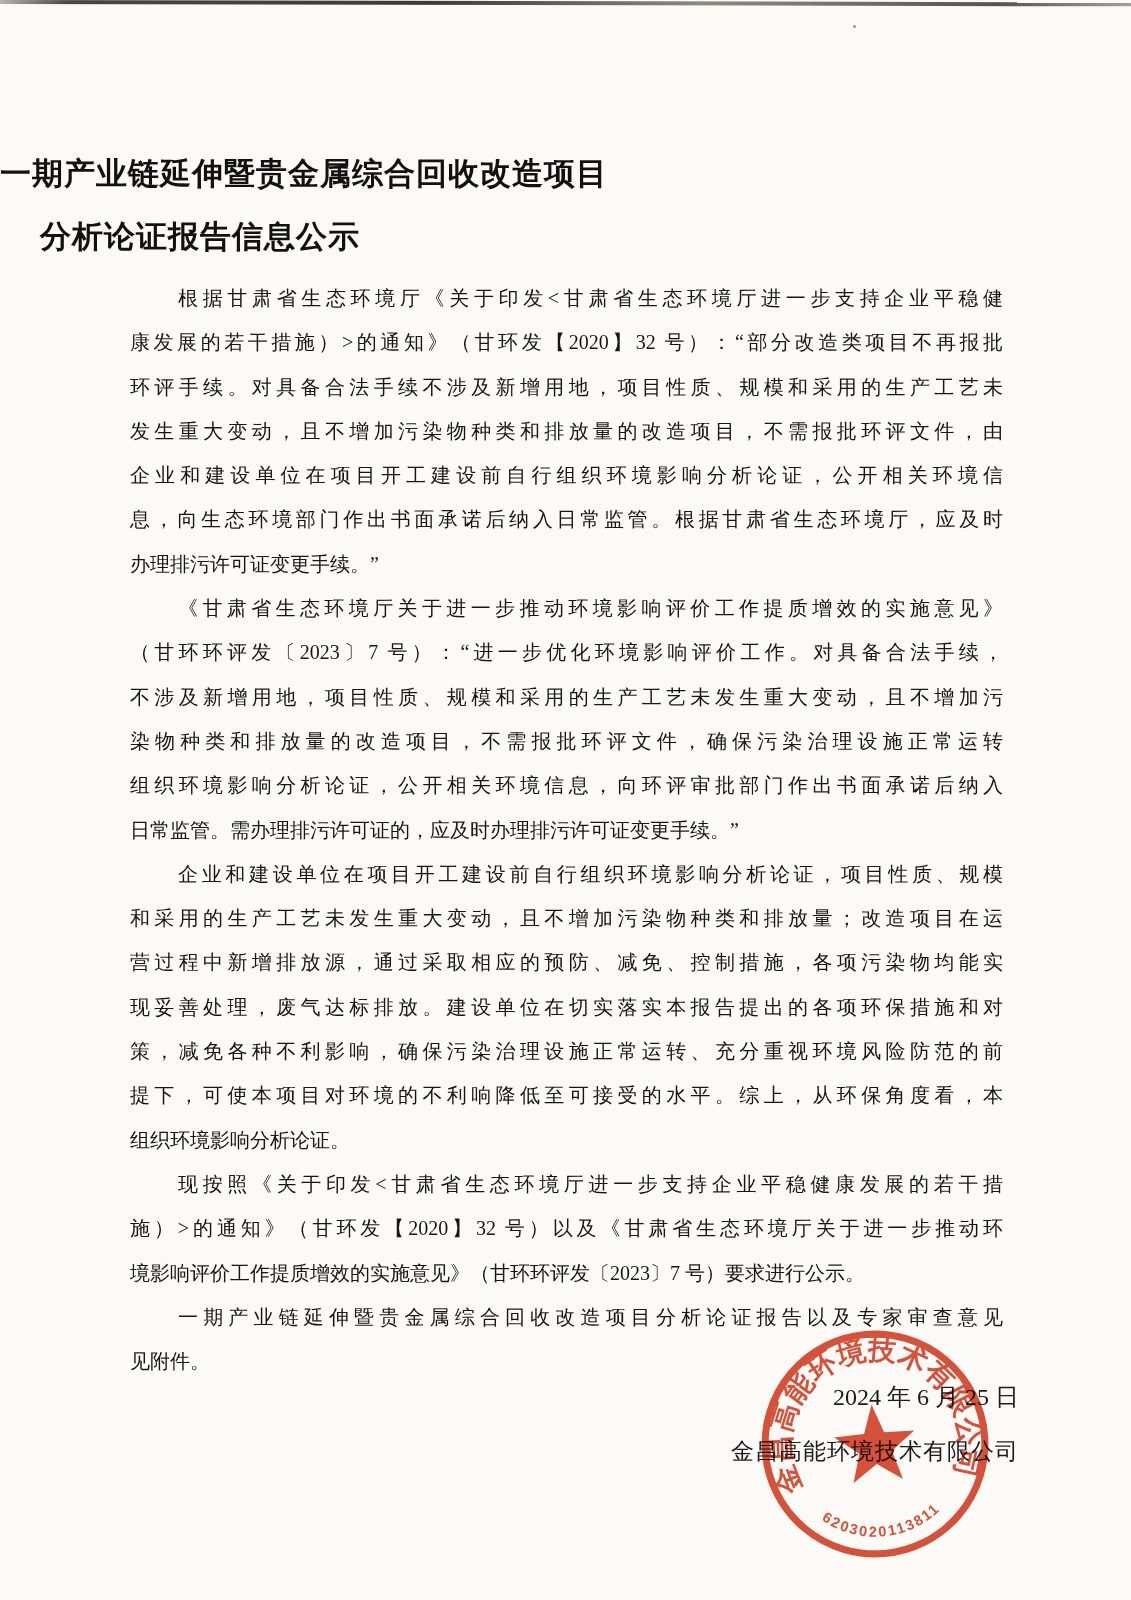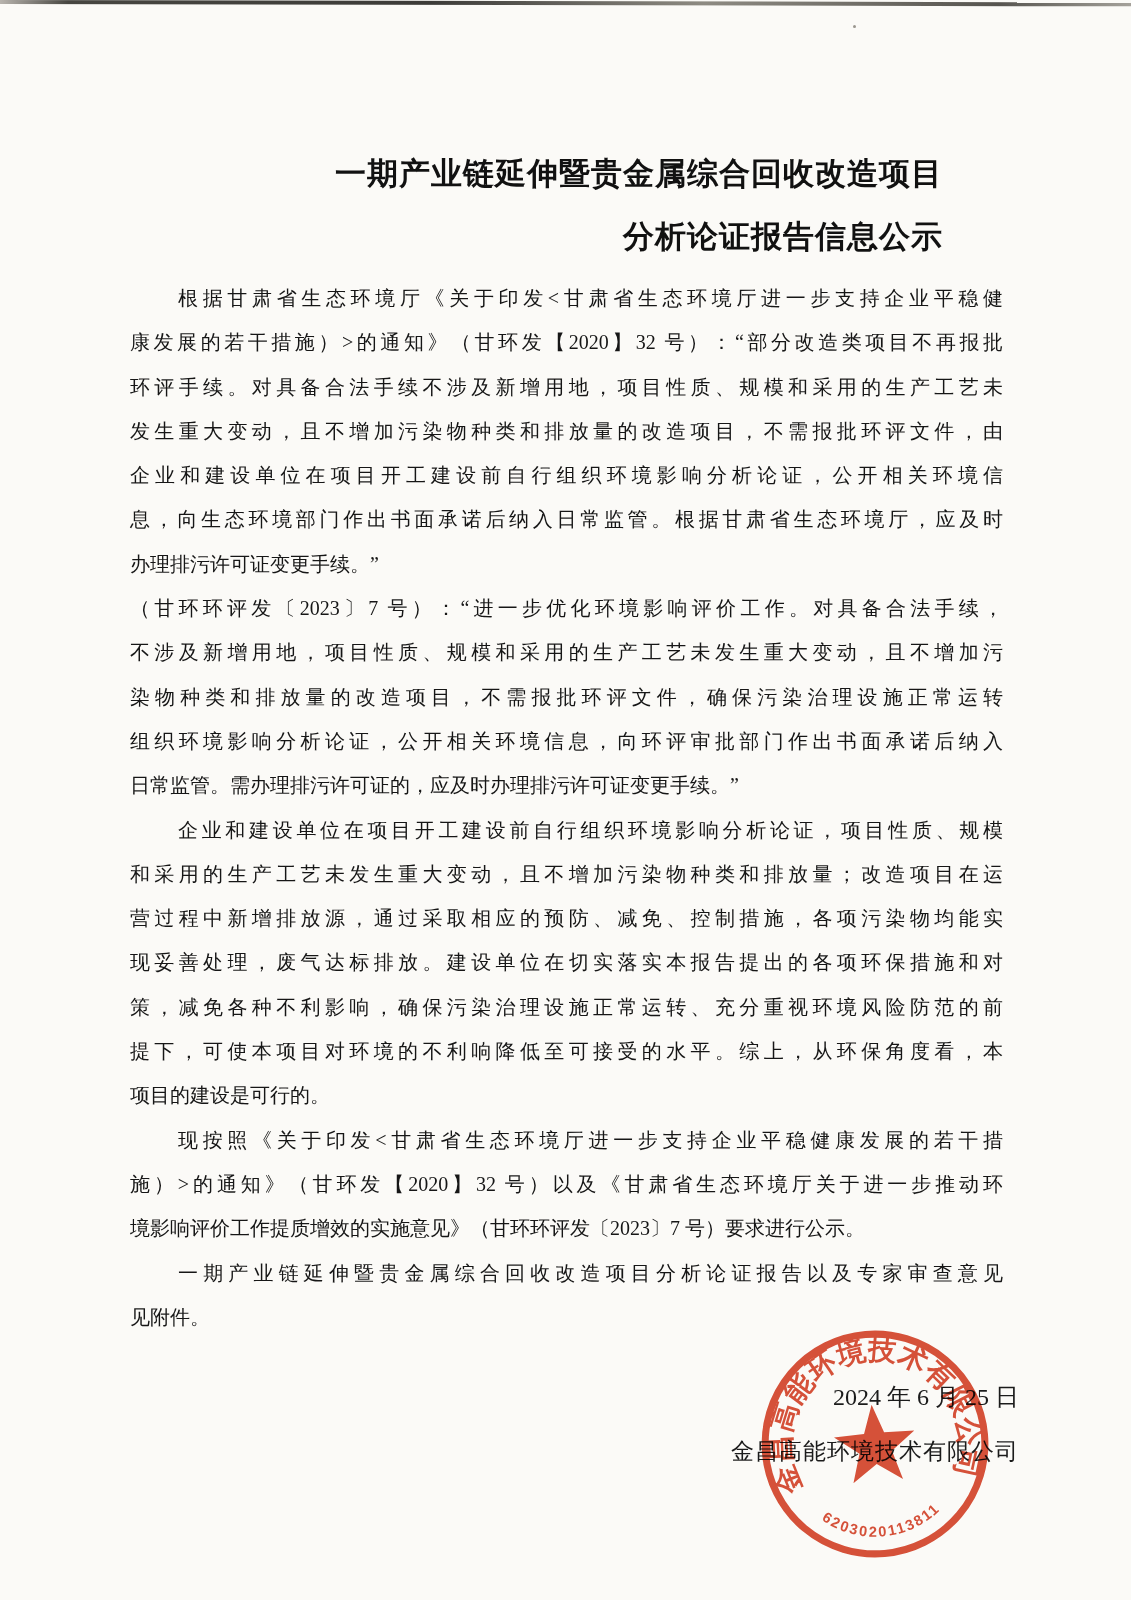--- a/index.html
+++ b/index.html
@@ -18,29 +18,29 @@
     background:linear-gradient(to right,#b8b4ae 0%,#474641 6%,#3c3b38 38%,#8d8a82 62%,#56544f 88%,#a7a49d 100%);
     transform:rotate(0.12deg);
     transform-origin:left top;
   }
   .scan-speck{
     position:absolute;left:853px;top:25px;width:3px;height:3px;border-radius:50%;
     background:#9a968e;
   }
   .doc-title{
     position:absolute;left:0;width:943px;
-    text-align:right;
+    text-align:left;
     font-family:"Liberation Sans", sans-serif;
     font-weight:bold;
     font-size:31px;
     letter-spacing:1px;
     color:#111;
   }
   .title-line1{top:153px;}
-  .title-line2{top:216px;}
+  .title-line2{top:216px;margin-left:40px;}
   .body-text{
     position:absolute;left:130px;top:276px;width:873px;
     font-size:20px;
     line-height:44.3px;
   }
   .line{
     text-align:justify;
     text-align-last:justify;
     height:44.3px;
     overflow:visible;
@@ -75,32 +75,33 @@
   <div class="doc-title title-line2">分析论证报告信息公示</div>
 
   <div class="body-text" id="body-text">
       <div class="line p-first">根据甘肃省生态环境厅《关于印发&lt;甘肃省生态环境厅进一步支持企业平稳健</div>
       <div class="line">康发展的若干措施）&gt;的通知》（甘环发【2020】32 号）：“部分改造类项目不再报批</div>
       <div class="line">环评手续。对具备合法手续不涉及新增用地，项目性质、规模和采用的生产工艺未</div>
       <div class="line">发生重大变动，且不增加污染物种类和排放量的改造项目，不需报批环评文件，由</div>
       <div class="line">企业和建设单位在项目开工建设前自行组织环境影响分析论证，公开相关环境信</div>
       <div class="line">息，向生态环境部门作出书面承诺后纳入日常监管。根据甘肃省生态环境厅，应及时</div>
       <div class="line p-last">办理排污许可证变更手续。”</div>
+      <div class="line p-first">《甘肃省生态环境厅关于进一步推动环境影响评价工作提质增效的实施意见》</div>
       <div class="line">（甘环环评发〔2023〕7 号）：“进一步优化环境影响评价工作。对具备合法手续，</div>
       <div class="line">不涉及新增用地，项目性质、规模和采用的生产工艺未发生重大变动，且不增加污</div>
       <div class="line">染物种类和排放量的改造项目，不需报批环评文件，确保污染治理设施正常运转</div>
       <div class="line">组织环境影响分析论证，公开相关环境信息，向环评审批部门作出书面承诺后纳入</div>
       <div class="line p-last">日常监管。需办理排污许可证的，应及时办理排污许可证变更手续。”</div>
       <div class="line p-first">企业和建设单位在项目开工建设前自行组织环境影响分析论证，项目性质、规模</div>
       <div class="line">和采用的生产工艺未发生重大变动，且不增加污染物种类和排放量；改造项目在运</div>
       <div class="line">营过程中新增排放源，通过采取相应的预防、减免、控制措施，各项污染物均能实</div>
       <div class="line">现妥善处理，废气达标排放。建设单位在切实落实本报告提出的各项环保措施和对</div>
       <div class="line">策，减免各种不利影响，确保污染治理设施正常运转、充分重视环境风险防范的前</div>
       <div class="line">提下，可使本项目对环境的不利响降低至可接受的水平。综上，从环保角度看，本</div>
-      <div class="line p-last">项目的建设是可行的。</div>
+      <div class="line p-last">组织环境影响分析论证。</div>
       <div class="line p-first">现按照《关于印发&lt;甘肃省生态环境厅进一步支持企业平稳健康发展的若干措</div>
       <div class="line">施）&gt;的通知》（甘环发【2020】32 号）以及《甘肃省生态环境厅关于进一步推动环</div>
       <div class="line p-last">境影响评价工作提质增效的实施意见》（甘环环评发〔2023〕7 号）要求进行公示。</div>
       <div class="line p-first">一期产业链延伸暨贵金属综合回收改造项目分析论证报告以及专家审查意见</div>
       <div class="line p-last">见附件。</div>
     </div>
 
   <div class="sign-date">2024 年 6 月 25 日</div>
   <div class="sign-org">金昌高能环境技术有限公司</div>
 

